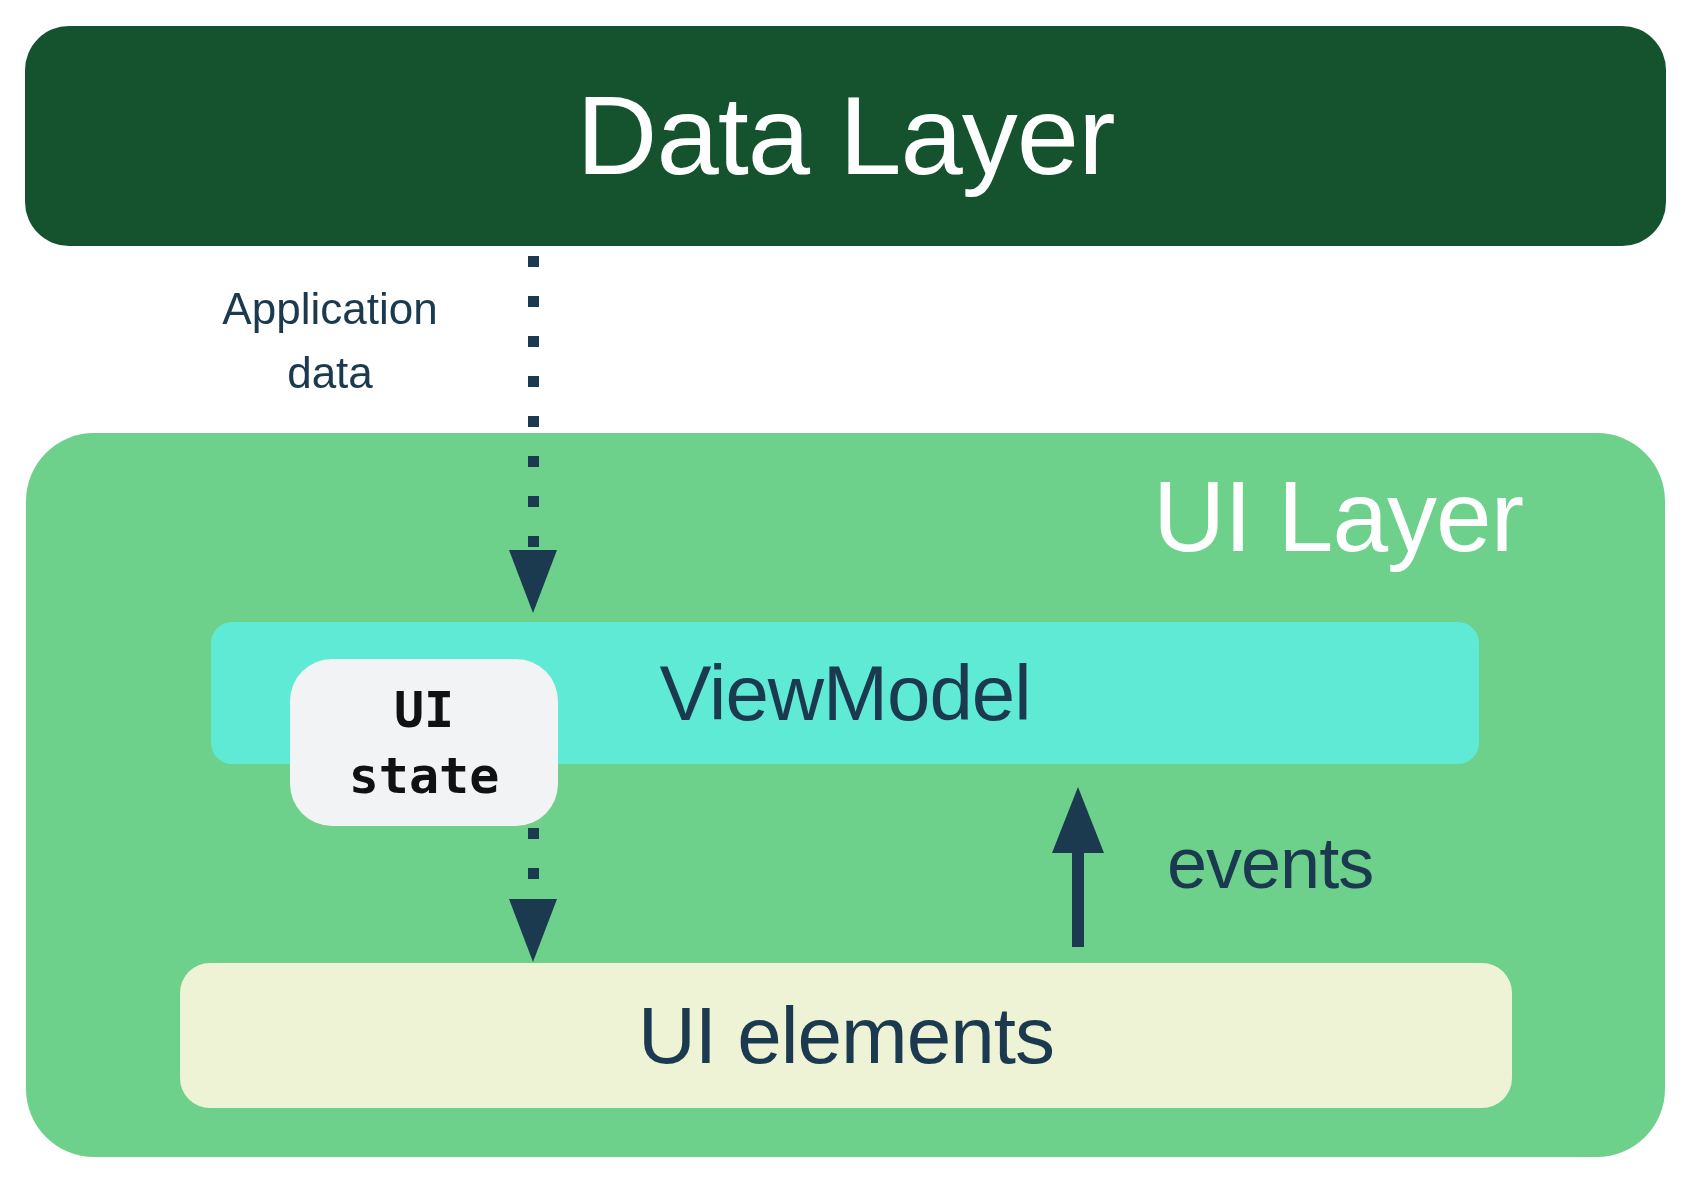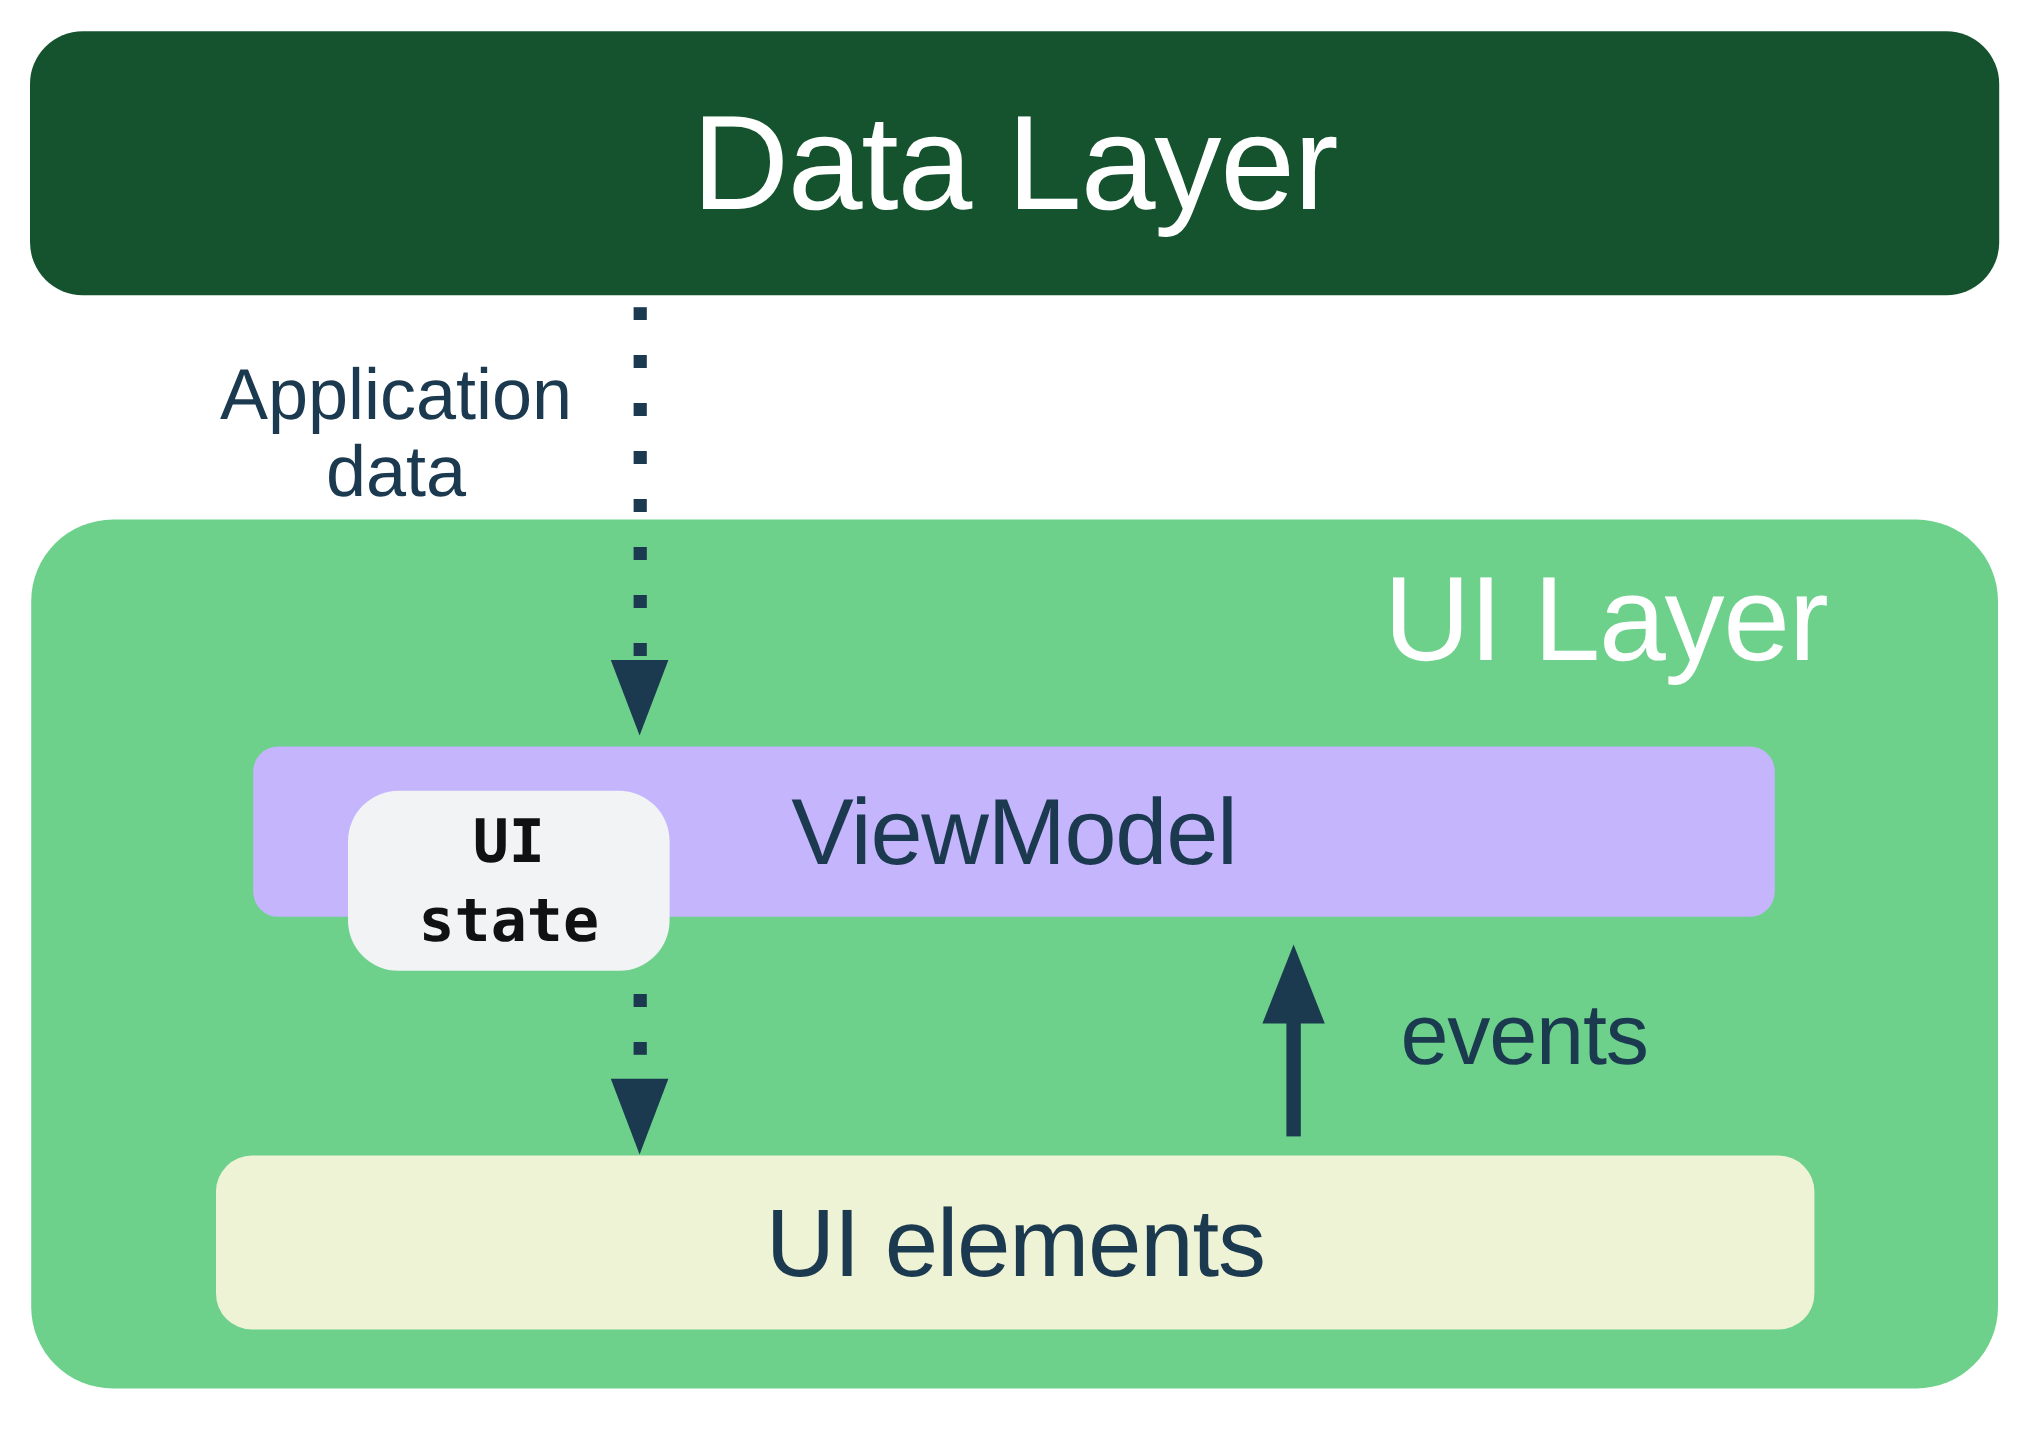--- a/index.html
+++ b/index.html
@@ -43,34 +43,34 @@
     right: 179px;
     color: #ffffff;
     font-size: 100px;
     letter-spacing: -1px;
     line-height: 1;
     white-space: nowrap;
   }
   .viewmodel-box {
     left: 211px; top: 622px;
     width: 1268px; height: 142px;
-    background: #c4b5fd;
+    background: #5eead4;
     border-radius: 21px;
     display: flex; align-items: center; justify-content: center;
   }
   .viewmodel-label {
     color: #1B394F;
     font-size: 78px;
     letter-spacing: -1px;
     line-height: 1;
     white-space: nowrap;
   }
   .ui-state-box {
     left: 290px; top: 659px;
-    width: 268px; height: 150px;
+    width: 268px; height: 167px;
     background: #F1F3F4;
     border-radius: 42px;
     display: flex; align-items: center; justify-content: center;
     text-align: center;
   }
   .ui-state-label {
     font-family: "DejaVu Sans Mono", monospace;
     font-weight: bold;
     font-size: 50px;
     line-height: 66px;
@@ -91,24 +91,23 @@
     line-height: 1;
     white-space: nowrap;
   }
 
   
   .application-data-label {
     left: 150px; top: 277px;
     width: 360px;
     text-align: center;
     color: #1B394F;
-    font-size: 60px;
+    font-size: 44px;
     line-height: 64px;
     white-space: pre-line;
-    margin-top: 20px;
   }
   .events-label {
     left: 1167px; top: 827px;
     color: #1B394F;
     font-size: 72px;
     letter-spacing: -1px;
     line-height: 1;
     white-space: nowrap;
   }
 

